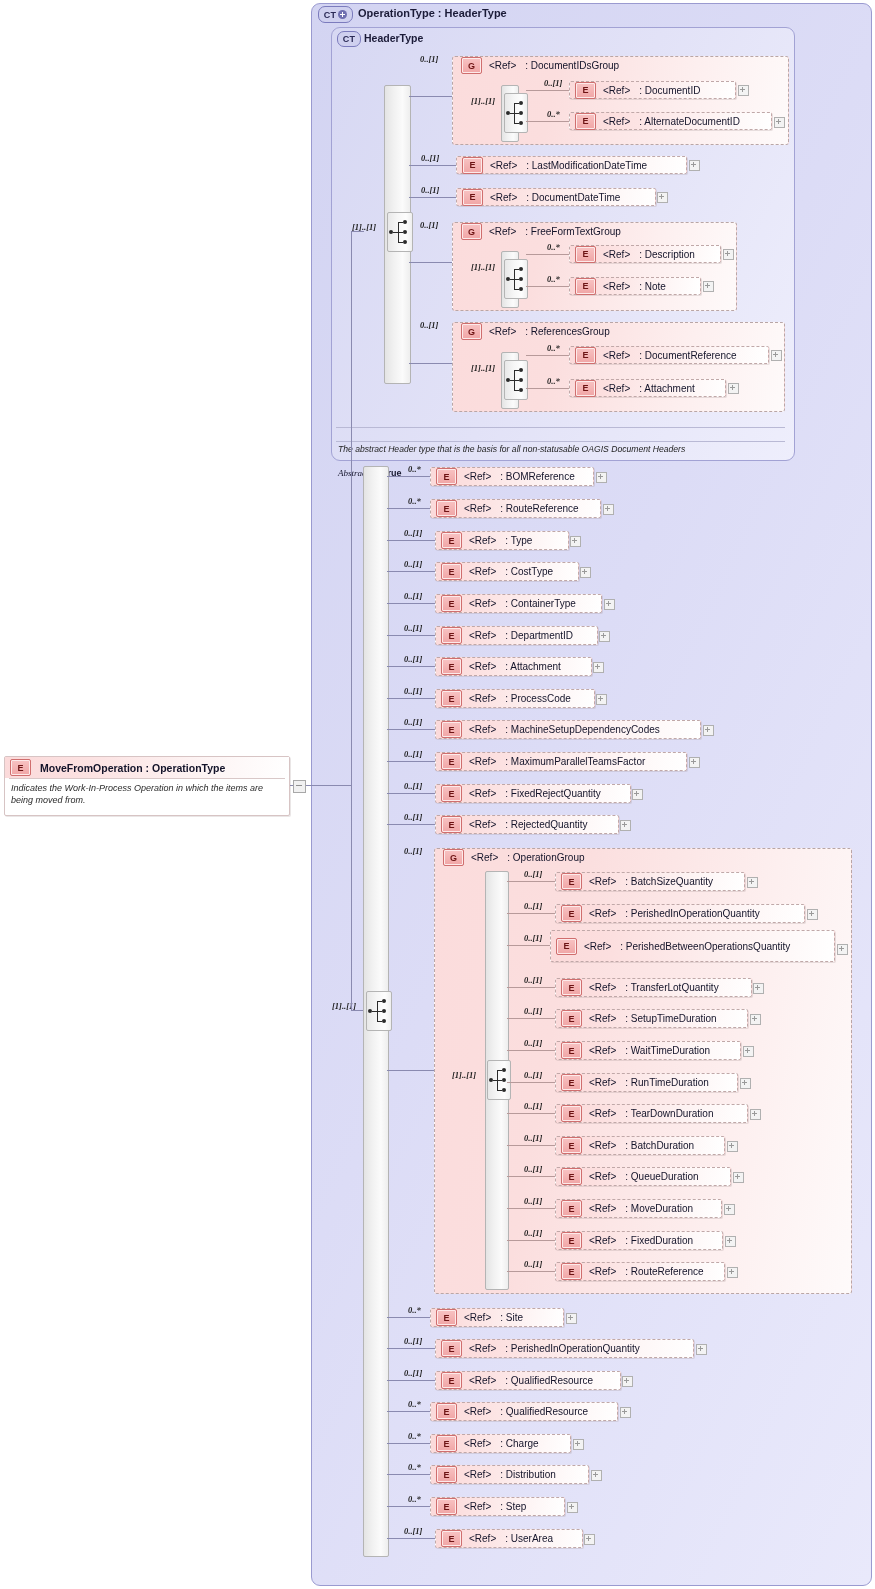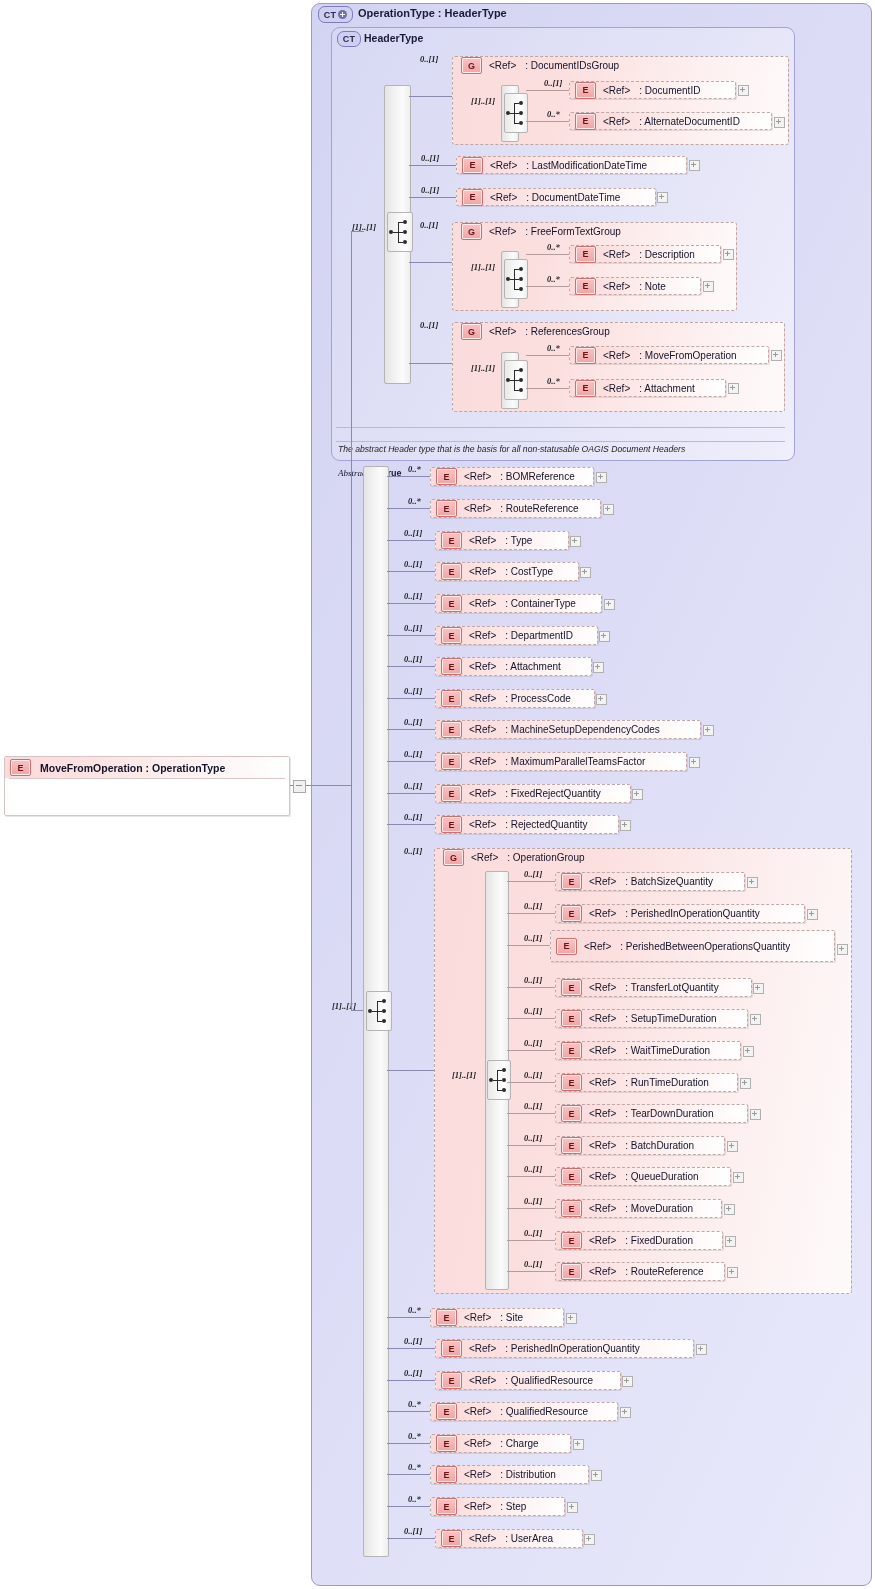--- a/index.html
+++ b/index.html
@@ -276,21 +276,21 @@
     <span class="sg" style="left:10px;top:29px;width:4px;height:1px;"></span>
     <span class="dot" style="left:14px;top:7px;"></span>
     <span class="dot" style="left:14px;top:17px;"></span>
     <span class="dot" style="left:14px;top:27px;"></span>
   </div>
   <div class="occ" style="left:471px;top:363px;">[1]..[1]</div>
 
   <div class="node" style="left:569px;top:346px;width:200px;height:18px;">
     <span class="badge">E</span>
     <span class="ref">&lt;Ref&gt;</span>
-    <span class="nm">: MoveFromOperation</span>
+    <span class="nm">: DocumentReference</span>
   </div>
   <div class="plusbox" style="left:771px;top:350px;"></div>
   <div class="occ" style="left:547px;top:343px;">0..*</div>
   <div class="hline pink" style="left:526px;top:355px;width:43px;"></div>
 
   <div class="node" style="left:569px;top:379px;width:157px;height:18px;">
     <span class="badge">E</span>
     <span class="ref">&lt;Ref&gt;</span>
     <span class="nm">: Attachment</span>
   </div>
@@ -326,20 +326,21 @@
   <div class="hline" style="left:351px;top:231px;width:13px;"></div>
   <div class="hline" style="left:351px;top:1010px;width:12px;"></div>
   <div class="vline" style="left:351px;top:785px;height:226px;"></div>
 
   <div class="anno" style="left:4px;top:756px;width:284px;height:58px;">
     <div class="hdr">
       <span class="badge">E</span>
       <span class="t">MoveFromOperation : OperationType</span>
     </div>
     <div class="sep"></div>
+    <div class="doc">Indicates the Work-In-Process Operation in which the items are being moved from.</div>
   </div>
   <div class="minusbox" style="left:293px;top:780px;"></div>
 
   <div class="node" style="left:430px;top:467px;width:164px;height:19px;">
     <span class="badge">E</span>
     <span class="ref">&lt;Ref&gt;</span>
     <span class="nm">: BOMReference</span>
   </div>
   <div class="plusbox" style="left:596px;top:472px;"></div>
   <div class="occ" style="left:408px;top:464px;">0..*</div>

